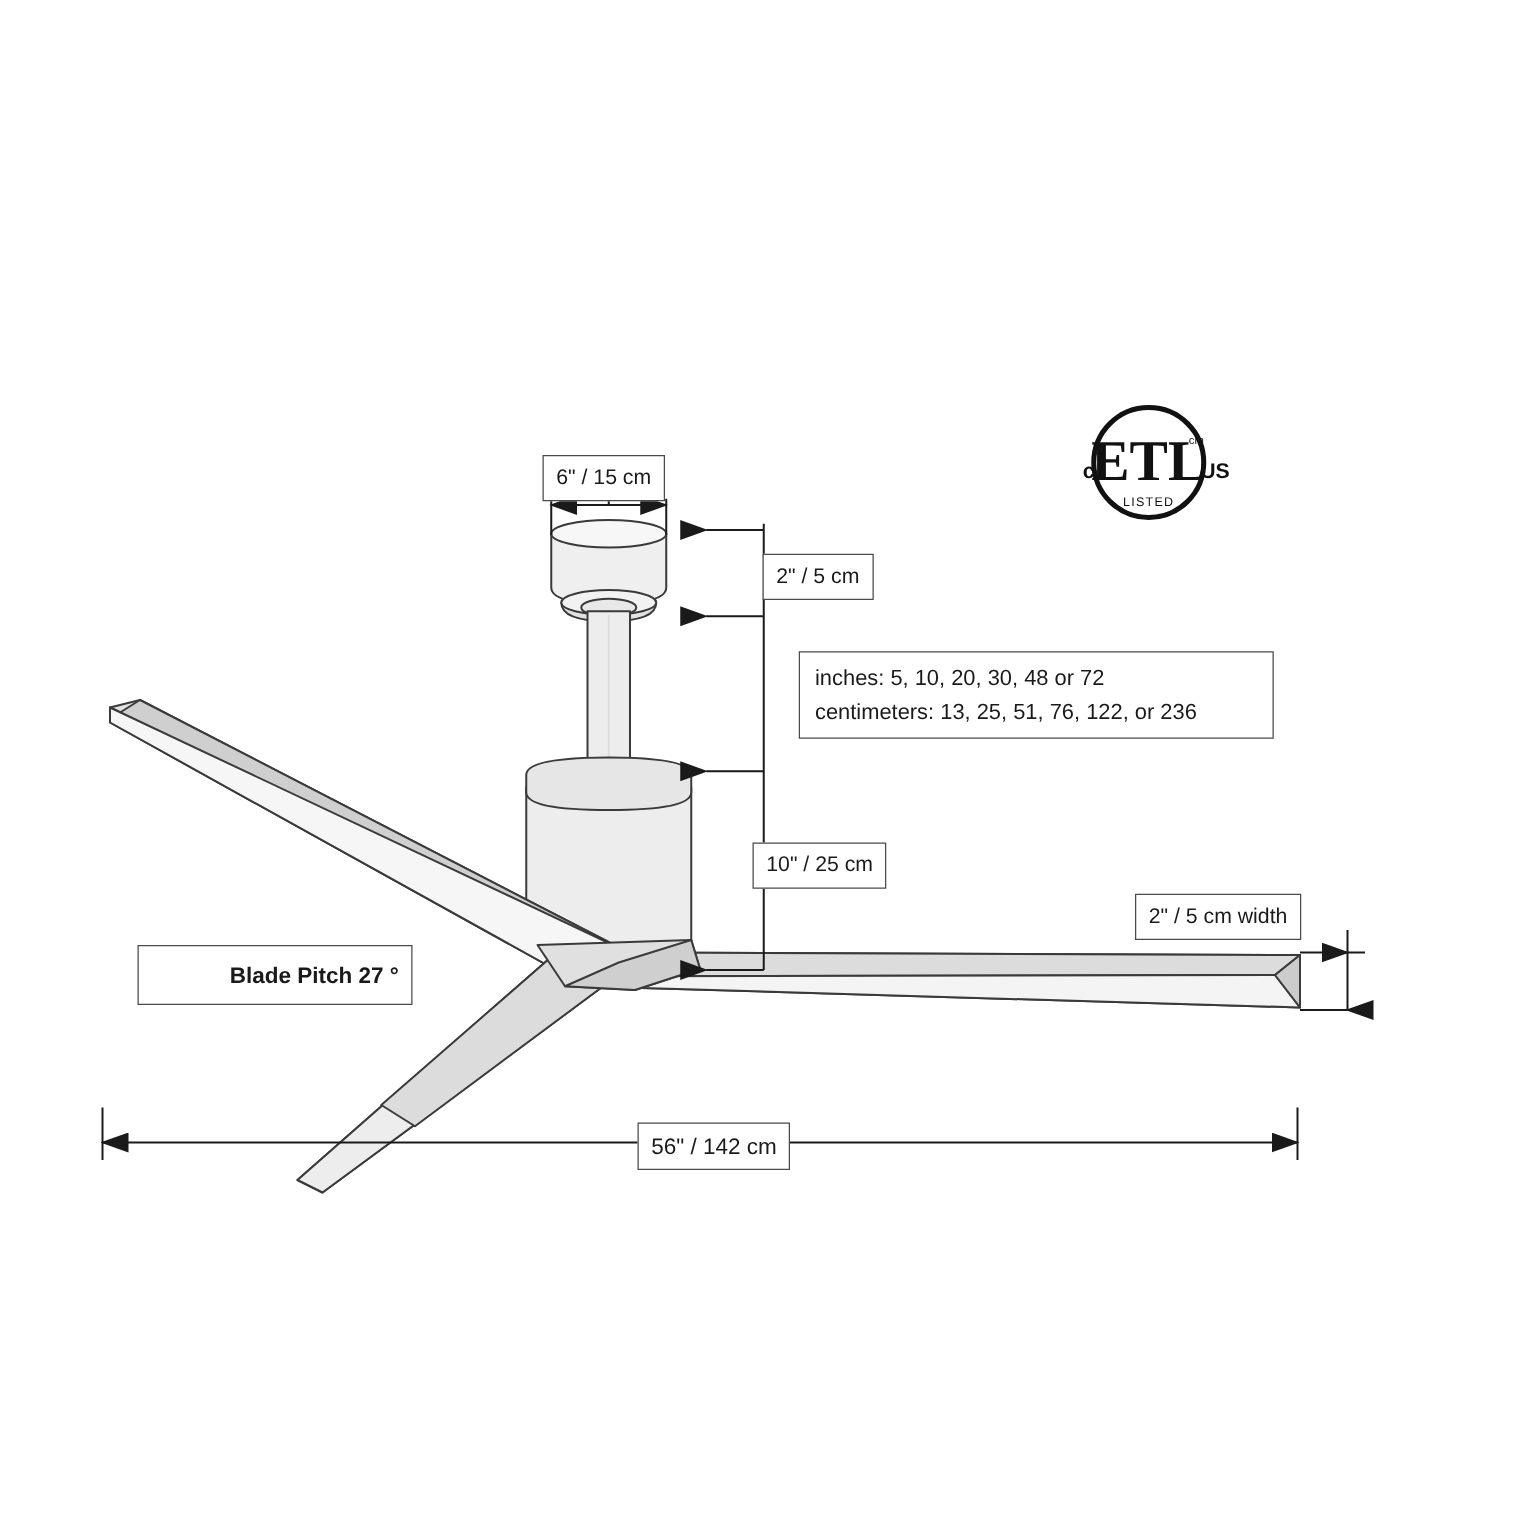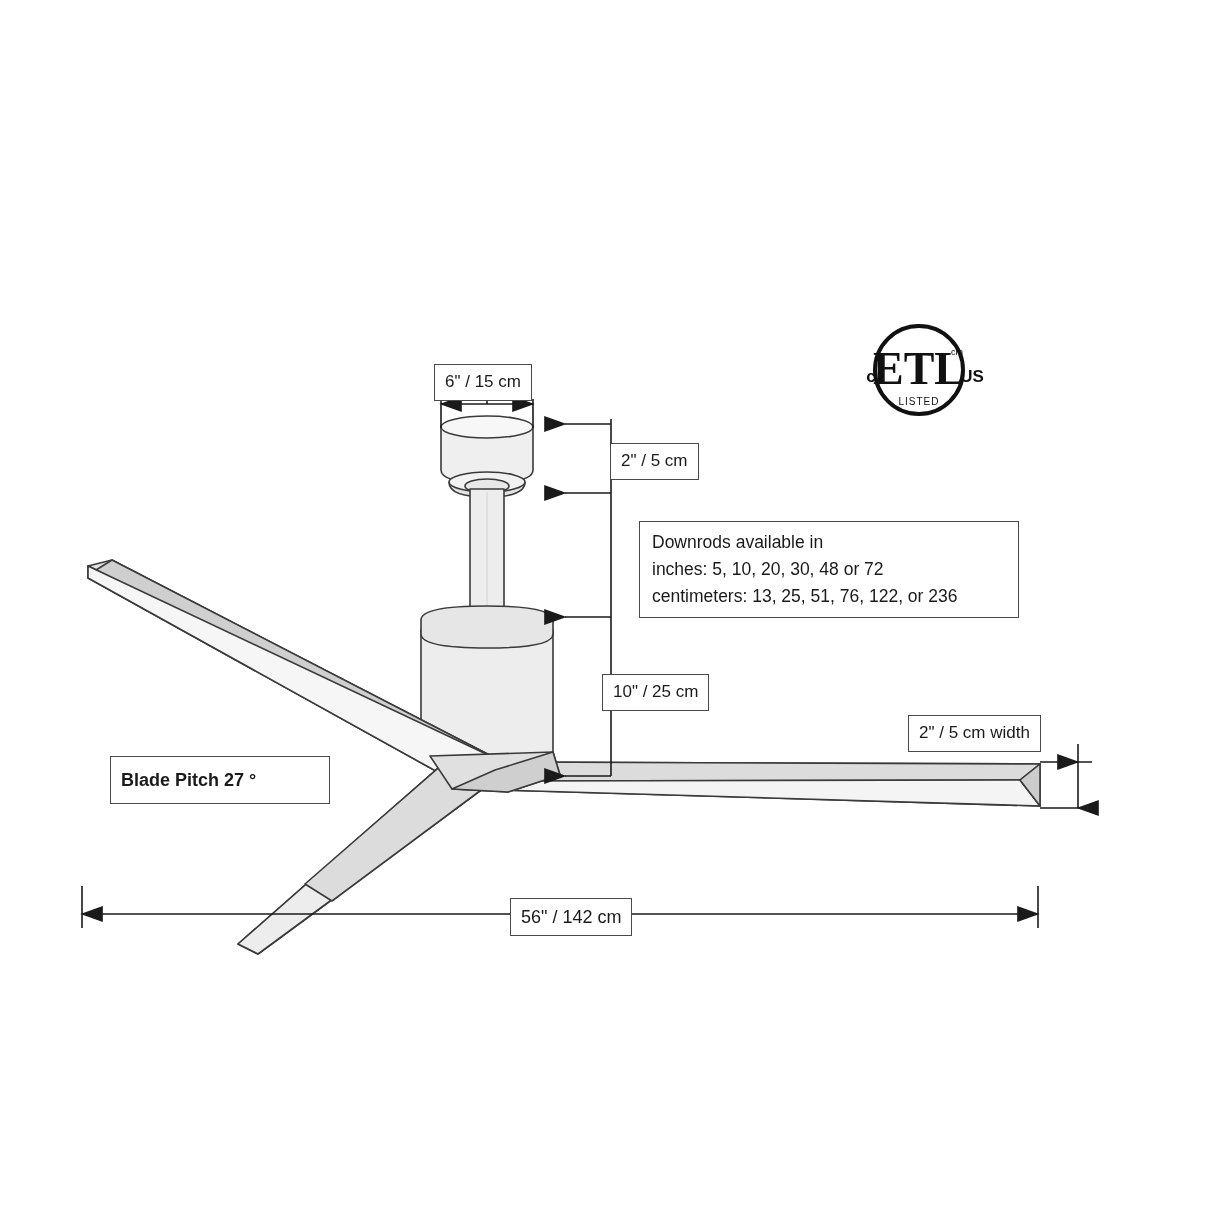--- a/index.html
+++ b/index.html
@@ -143,30 +143,29 @@
       <line x1="1038" y1="886" x2="1038" y2="928"></line>
       <line x1="82" y1="914" x2="1038" y2="914" marker-start="url(#arrL)" marker-end="url(#arrR)"></line>
     </g>
   </svg>
 
   <div class="callout" style="left:434px; top:364px;">6" / 15 cm</div>
 
   <div class="callout" style="left:610px; top:443px;">2" / 5 cm</div>
 
   <div class="callout multi" style="left:639px; top:521px; width:380px;">
-    <span>Downrods available in</span>
     <span>inches: 5, 10, 20, 30, 48 or 72</span>
     <span>centimeters: 13, 25, 51, 76, 122, or 236</span>
   </div>
 
   <div class="callout" style="left:602px; top:674px;">10" / 25 cm</div>
 
   <div class="callout" style="left:908px; top:715px;">2" / 5 cm width</div>
 
-  <div class="callout" style="left:110px; top:756px; width:220px; text-align:left; font-weight:bold; font-size:18px; padding-top:10px; padding-bottom:10px;">Blade Pitch 27 °</div>
+  <div class="callout" style="left:110px; top:756px; width:220px; text-align:right; font-weight:bold; font-size:18px; padding-top:10px; padding-bottom:10px;">Blade Pitch 27 °</div>
 
   <div class="callout" style="left:510px; top:898px; font-size:18px;">56"  / 142 cm</div>
 
   <div class="etl-wrap" style="left:844px; top:322px;">
     <svg viewBox="0 0 150 100">
       <circle cx="75" cy="48" r="44" fill="none" stroke="#111" stroke-width="4"></circle>
       <text x="75" y="62" text-anchor="middle" font-family="Liberation Serif, serif" font-size="46" font-weight="bold" fill="#111">ETL</text>
       <text x="113" y="33" text-anchor="middle" font-family="Liberation Sans, sans-serif" font-size="9" fill="#111">cm</text>
       <text x="75" y="83" text-anchor="middle" font-family="Liberation Sans, sans-serif" font-size="10" letter-spacing="1" fill="#111">LISTED</text>
       <text x="27" y="60" text-anchor="middle" font-family="Liberation Sans, sans-serif" font-size="17" font-weight="bold" fill="#111">c</text>

